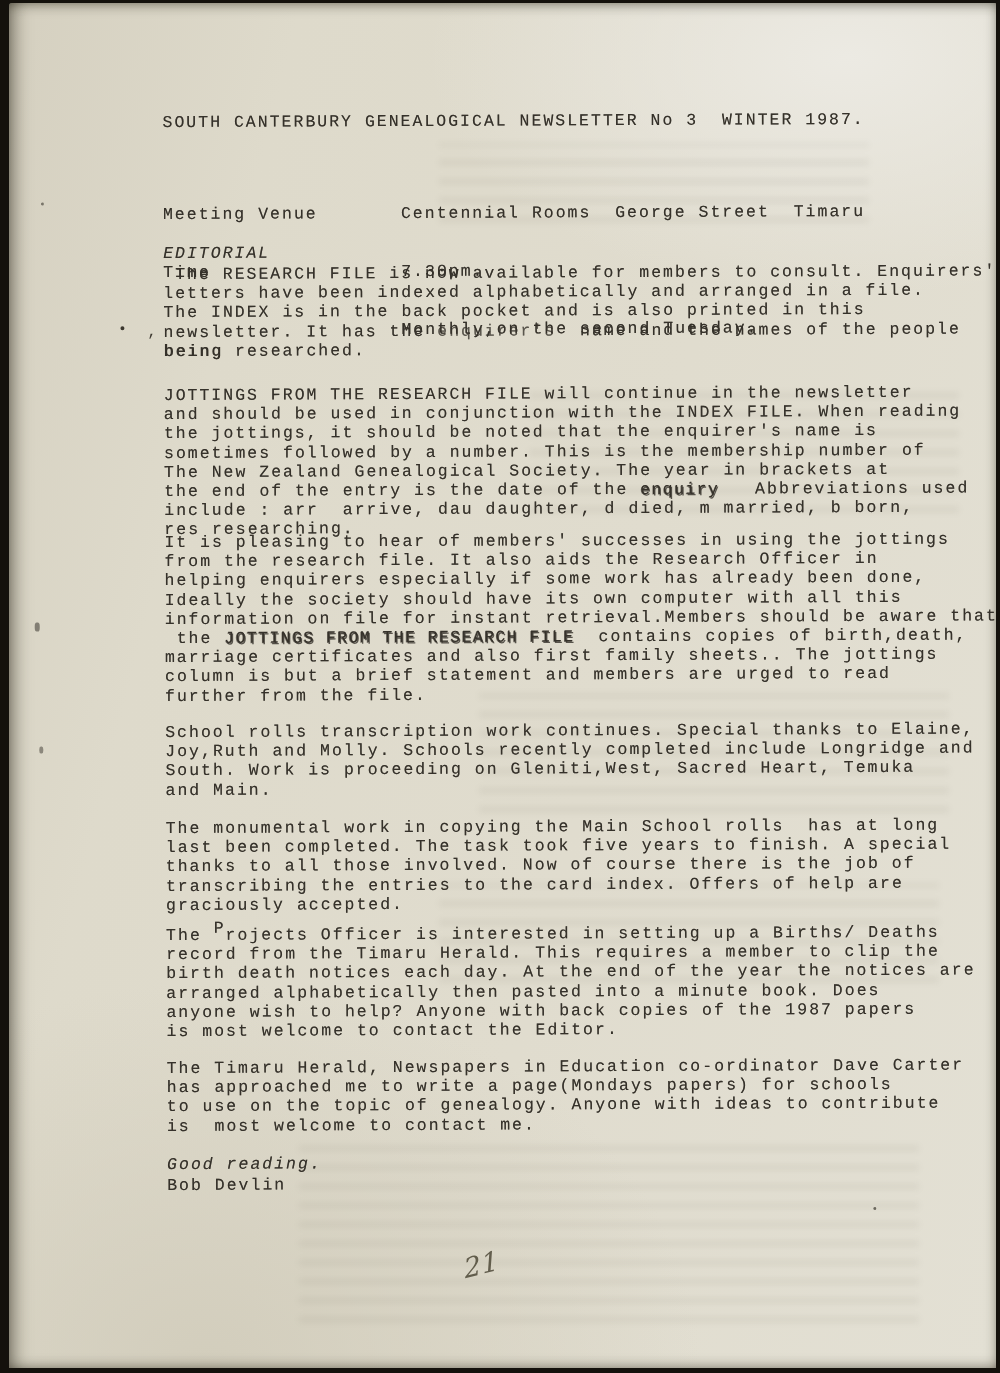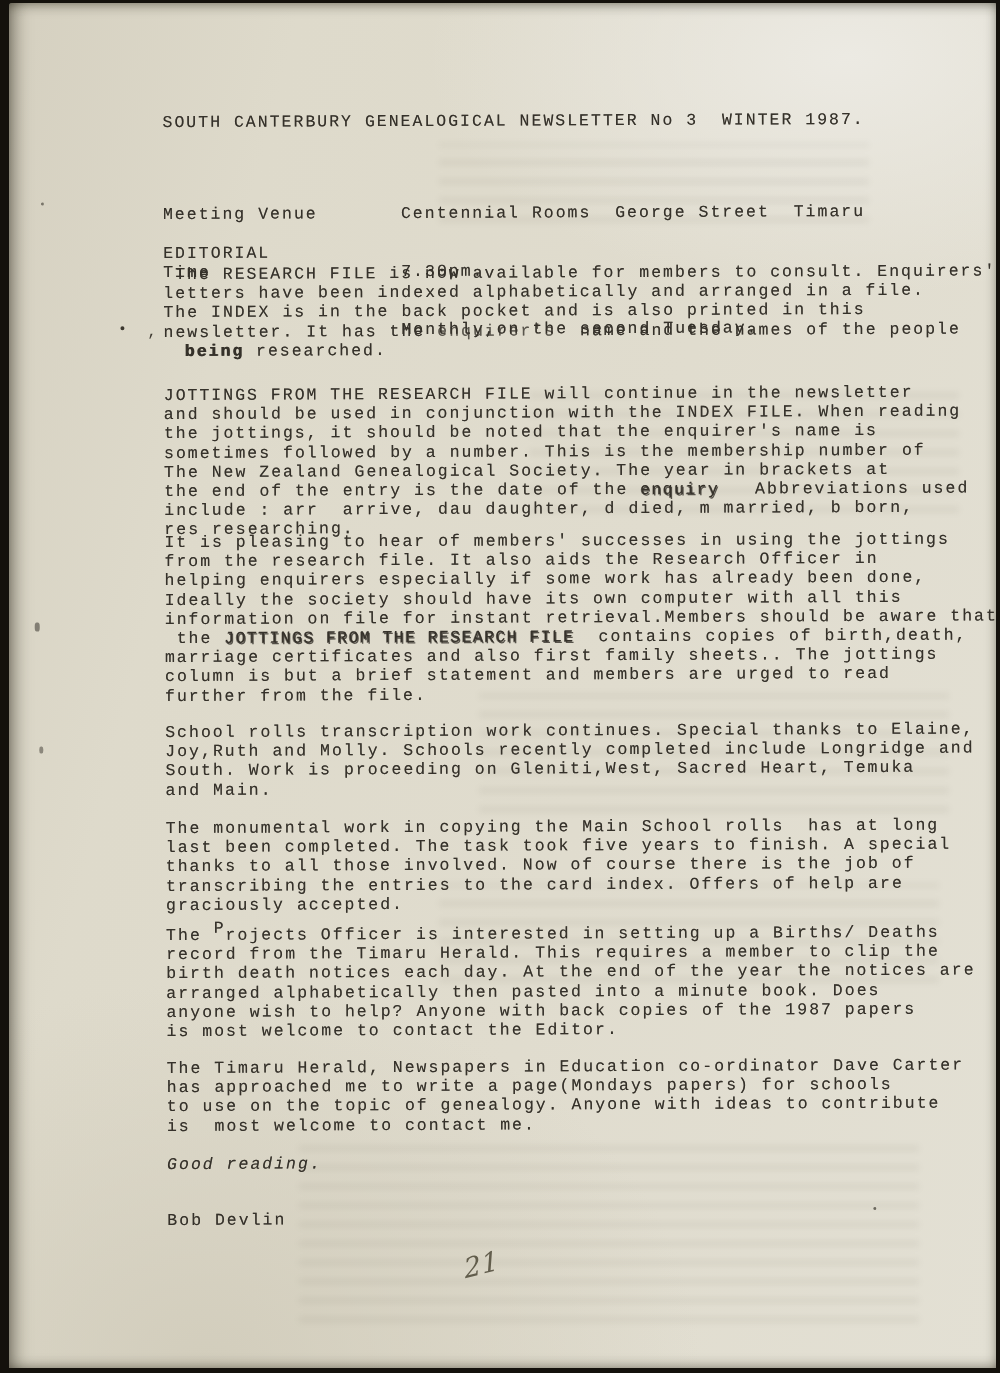--- a/index.html
+++ b/index.html
@@ -26,28 +26,28 @@
   .tilt{position:absolute;inset:0;transform:rotate(-0.25deg);transform-origin:40% 50%;}
   .mono{
     position:absolute;left:156px;
     font-size:16.5px;line-height:19.2px;letter-spacing:2px;
     color:#35312a;white-space:pre;
     text-shadow:0 0 .6px rgba(53,49,42,.55);
   }
   .title{top:109px;}
   .meeting{top:163px;}
   .mlabel{display:inline-block;width:238px;}
-  .heading{top:240px;}
+  .heading{top:240px;font-style:italic;}
   .para div, .meeting div{white-space:pre;}
-  .b{font-weight:bold;text-shadow:.7px 0 0 currentColor;margin-left:21px;}
+  .b{font-weight:normal;text-shadow:.7px 0 0 currentColor;}
   .ds{text-shadow:1px 1.6px 0 rgba(53,49,42,.8), -0.6px .6px 0 rgba(53,49,42,.6);letter-spacing:1.4px;}
   .sup{position:relative;top:-7px;}
   .faint{opacity:.78;}
   .closing{top:1151px;font-style:italic;}
-  .signature{top:1207px;}
+  .signature{top:1172px;}
   .pagenum{
     position:absolute;left:452px;top:1246px;
     font-family:"DejaVu Serif",serif;font-style:italic;
     font-size:27px;color:#4e4938;letter-spacing:1px;
     transform:rotate(-14deg) skewX(-8deg);
     opacity:.85;
   }
   
   .smudge{
     position:absolute;

